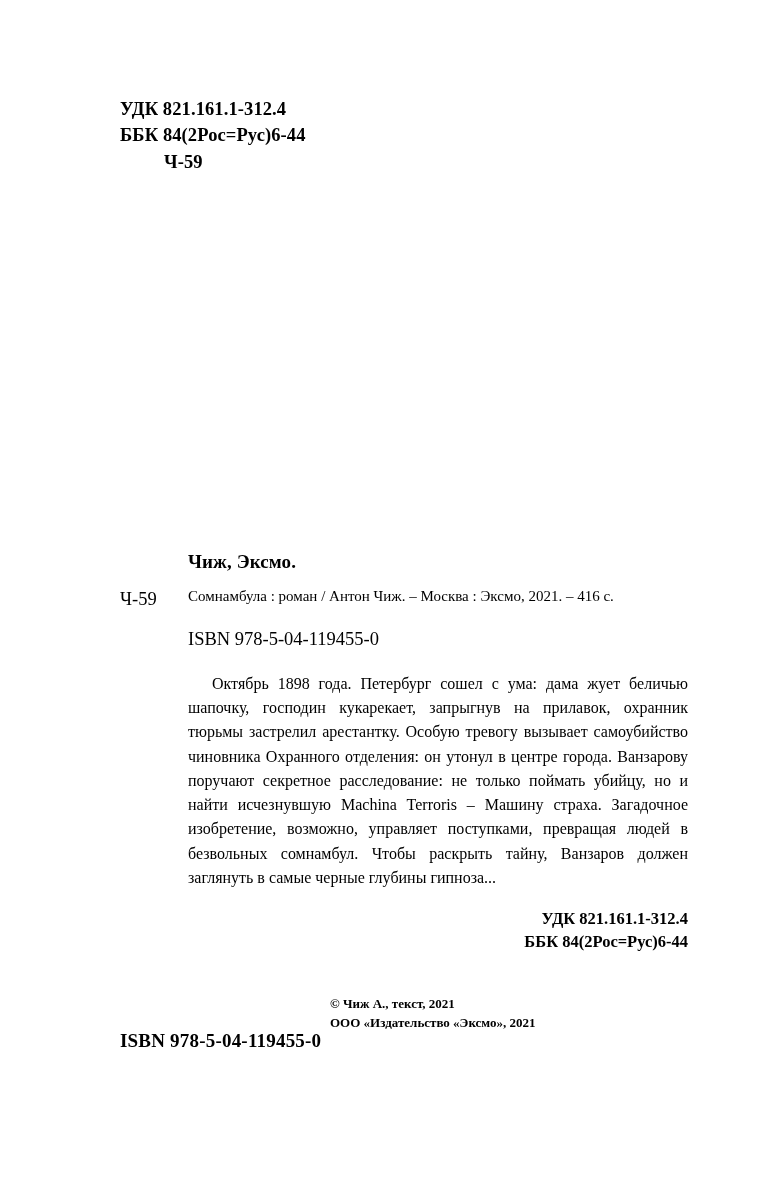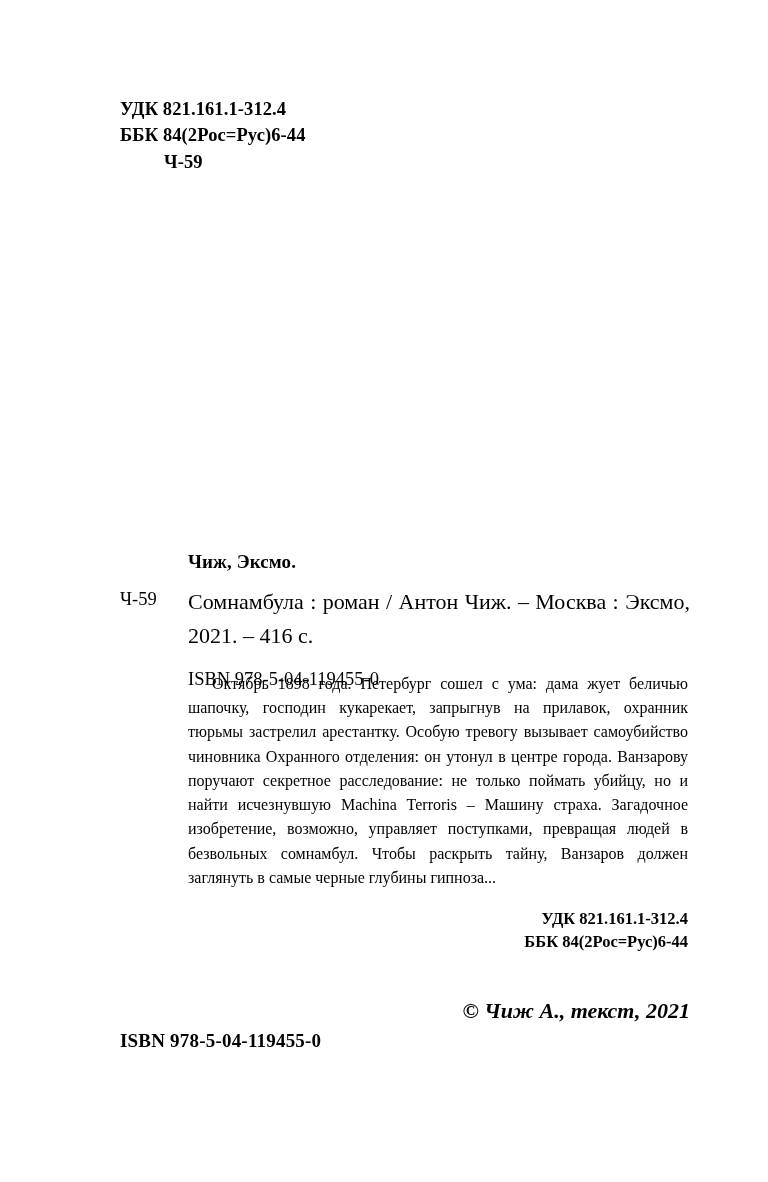--- a/index.html
+++ b/index.html
@@ -59,21 +59,21 @@
     margin-top: 8px;
   }
   .card-sign {
     width: 68px;
     flex: 0 0 68px;
     font-size: 18.5px;
     line-height: 1.58;
   }
   .card-desc {
     flex: 1 1 auto;
-    font-size: 22px;
+    font-size: 15px;
     line-height: 1.58;
     text-align: justify;
     text-align-last: left;
   }
   .card-isbn {
     margin: 12px 0 0 68px;
     font-size: 18.5px;
     line-height: 1.5;
   }
 
@@ -102,25 +102,24 @@
     line-height: 1.38;
   }
   .codes-right span { display: block; }
 
   
   .copyright {
     position: absolute;
     left: 330px;
     top: 995px;
     width: 360px;
-    text-align: right;
-    font-size: 22px;
+    text-align: left;
+    font-size: 13px;
     font-weight: bold;
     line-height: 1.44;
-    font-style: italic;
   }
   .copyright span { display: block; white-space: nowrap; }
 
   
   .isbn-bottom {
     position: absolute;
     left: 120px;
     top: 1030px;
     font-size: 19px;
     font-weight: bold;
@@ -149,17 +148,18 @@
 
   <div class="annotation">Октябрь 1898 года. Петербург сошел с ума: дама жует беличью шапочку, господин кукарекает, запрыгнув на прилавок, охранник тюрьмы застрелил арестантку. Особую тревогу вызывает самоубийство чиновника Охранного отделения: он утонул в центре города. Ванзарову поручают секретное расследование: не только поймать убийцу, но и найти исчезнувшую Machina Terroris – Машину страха. Загадочное изобретение, возможно, управляет поступками, превращая людей в безвольных сомнамбул. Чтобы раскрыть тайну, Ванзаров должен заглянуть в самые черные глубины гипноза...</div>
 
   <div class="codes-right">
     <span>УДК 821.161.1-312.4</span>
     <span>ББК 84(2Рос=Рус)6-44</span>
   </div>
 
   <div class="copyright">
     <span>© Чиж А., текст, 2021</span>
+    <span>ООО «Издательство «Эксмо», 2021</span>
   </div>
 
   <div class="isbn-bottom">ISBN 978-5-04-119455-0</div>
 
 </div>
 
 </body></html>

